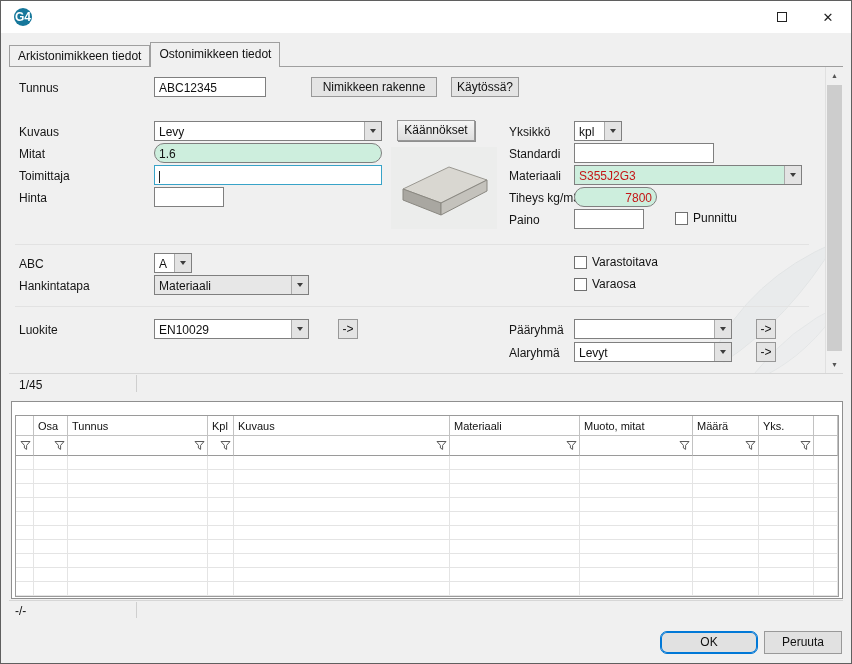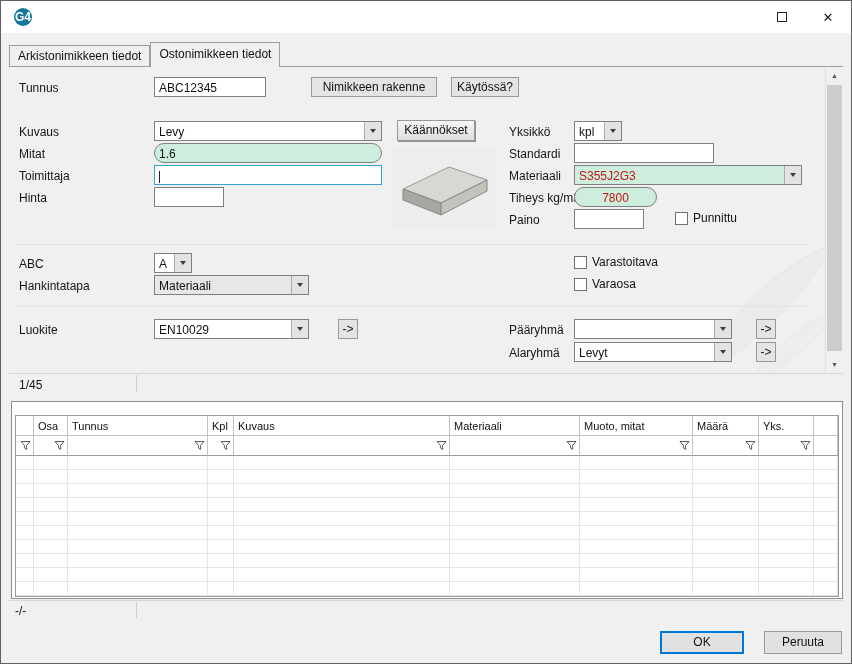--- a/index.html
+++ b/index.html
@@ -159,21 +159,21 @@
   <div class="combo green" style="left:573px; top:164px; width:228px;">
     <span class="combo-val">S355J2G3</span>
     <span class="combo-btn">
         <i class="arr"></i>
       </span>
   </div>
 
   <div class="lbl" style="left:18px; top:190px;">Hinta</div>
   <div class="txt" style="left:153px; top:186px; width:70px;"></div>
   <div class="lbl" style="left:508px; top:190px;">Tiheys kg/m3</div>
-  <div class="txt green red num" style="left:573px; top:186px; width:83px;text-align:center;">7800</div>
+  <div class="txt green red num" style="left:573px; top:186px; width:83px;">7800</div>
 
   <div class="lbl" style="left:508px; top:212px;">Paino</div>
   <div class="txt" style="left:573px; top:208px; width:70px;"></div>
   <div class="check" style="left:674px; top:210px;">
     <span class="box"></span>
     <span>Punnittu</span>
   </div>
 
   <div class="plate-img">
     <svg width="106" height="82" viewBox="0 0 106 82">
@@ -430,16 +430,16 @@
           <div class="g-cell g-bcell fill"></div>
         </div>
       </div>
   </div>
 
   <div class="strip" style="top:599px; height:19px;">
     <span class="stext" style="left:6px; top:3px;">-/-</span>
     <span class="sdiv"></span>
   </div>
 
-  <div class="f-btn default" style="left:659px; width:84px;">OK</div>
+  <div class="f-btn default" style="left:659px; width:98px;border-radius:7px;">OK</div>
   <div class="f-btn" style="left:763px; width:78px;">Peruuta</div>
 
 </div>
 
 </body></html>

